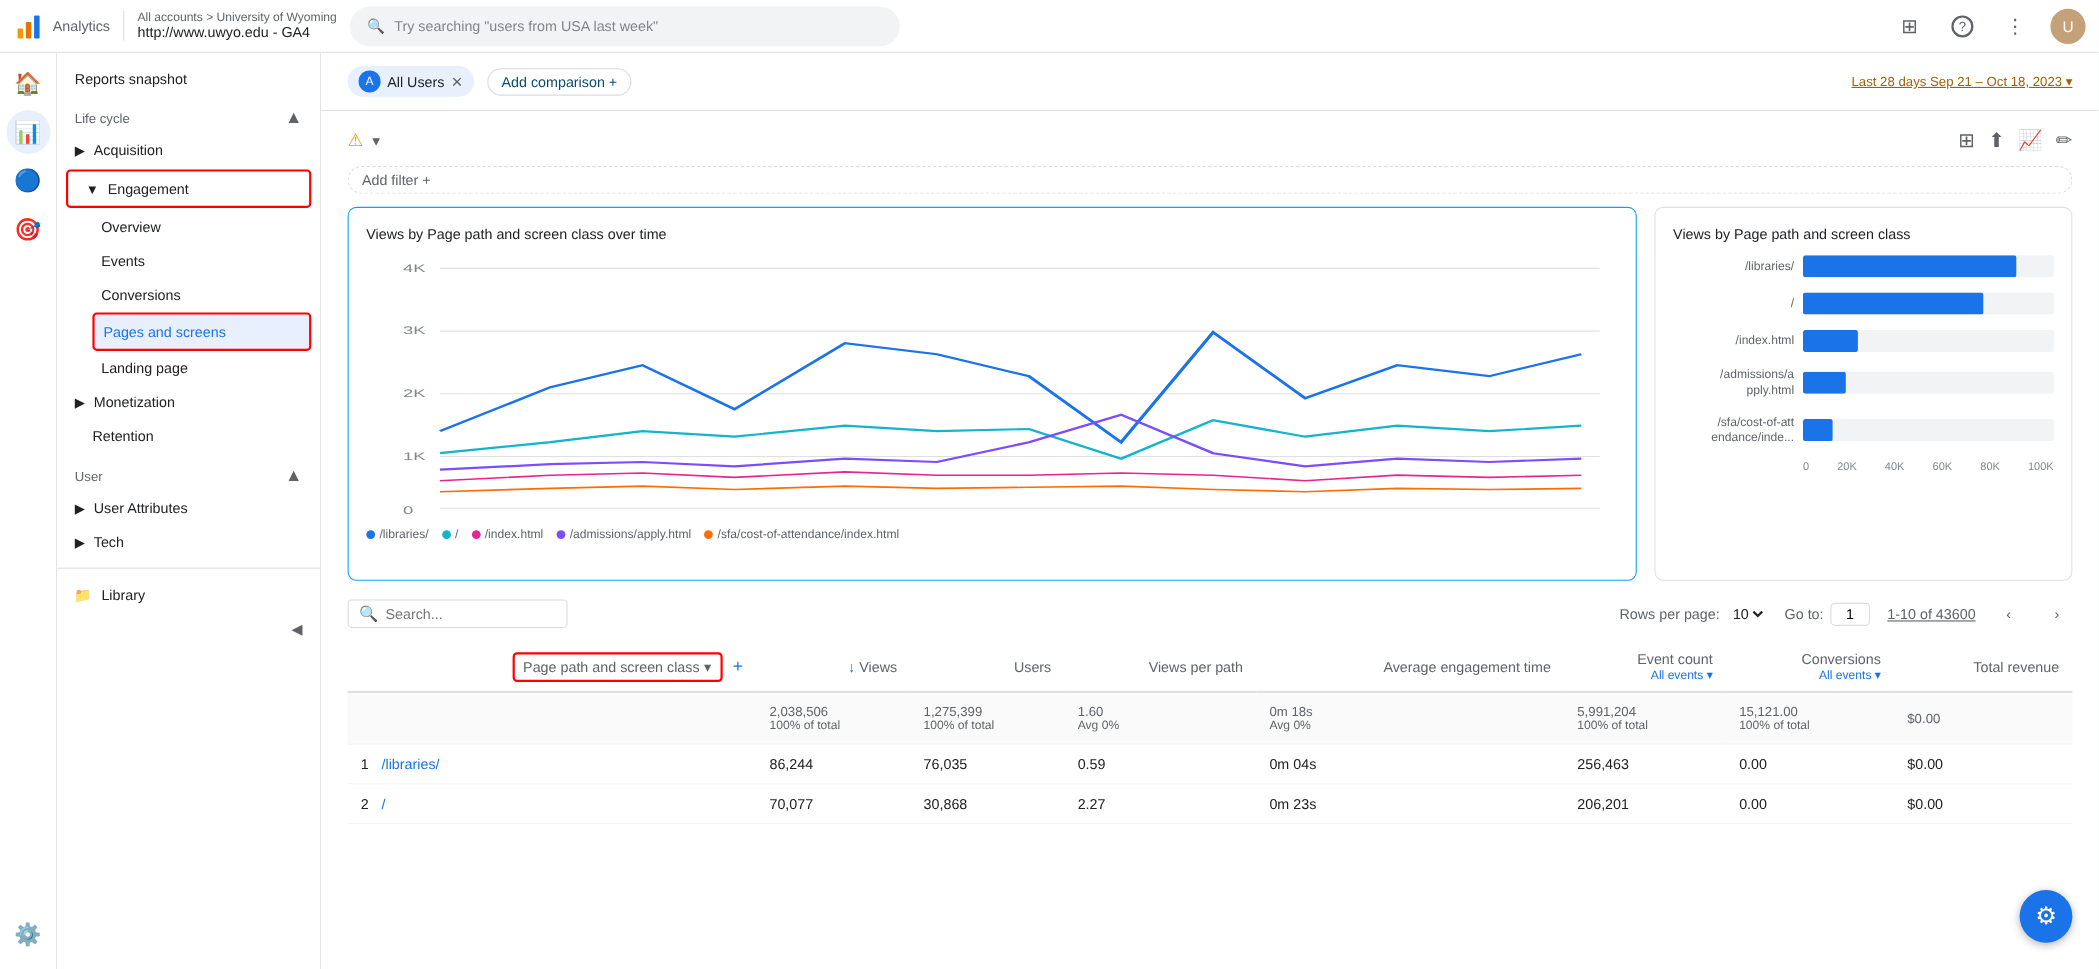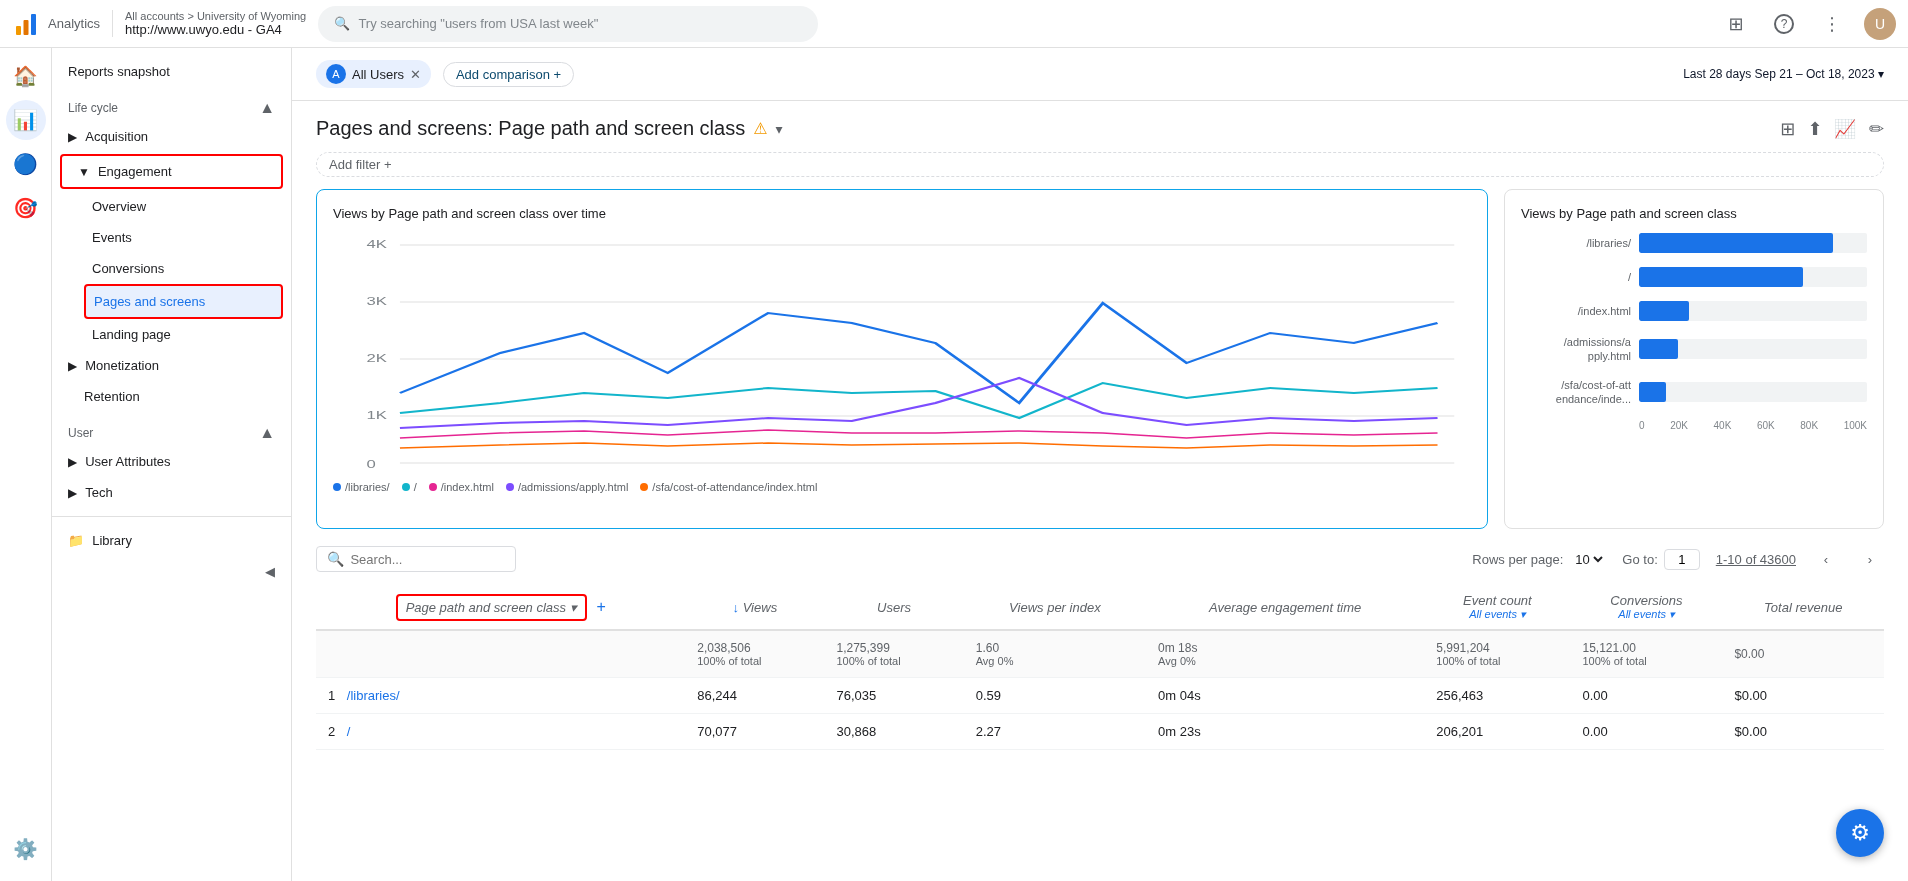--- a/index.html
+++ b/index.html
@@ -41,21 +41,21 @@
     .library-item { display: flex; align-items: center; gap: 8px; padding: 8px 16px; font-size: 13px; color: #202124; cursor: pointer; }
 
     
     .main-content { flex: 1; overflow-y: auto; background: #fff; padding: 0; }
 
     
     .content-header { padding: 12px 24px; display: flex; align-items: center; justify-content: space-between; border-bottom: 1px solid #e0e0e0; }
     .user-chip { display: flex; align-items: center; gap: 6px; background: #e8f0fe; border-radius: 16px; padding: 4px 10px; font-size: 13px; }
     .user-chip .chip-icon { width: 20px; height: 20px; background: #1a73e8; border-radius: 50%; display: flex; align-items: center; justify-content: center; color: #fff; font-size: 11px; }
     .add-comparison { border: 1px solid #dadce0; border-radius: 16px; padding: 4px 12px; font-size: 13px; cursor: pointer; display: flex; align-items: center; gap: 4px; color: #0c4a6e; }
-    .date-range { font-size: 12px; color: #0f172a; display: flex; align-items: flex-start; gap: 4px; cursor: pointer; }
+    .date-range { font-size: 12px; color: #a16207; display: flex; align-items: flex-start; gap: 4px; cursor: pointer; text-decoration: underline; }
 
     
     .page-title-area { padding: 16px 24px 8px; }
     .page-title { font-size: 20px; font-weight: 400; color: #202124; display: flex; align-items: center; gap: 8px; }
     .warning-icon { color: #f29900; font-size: 16px; }
     .filter-area { padding: 4px 24px 12px; }
     .add-filter-btn { display: flex; align-items: center; gap: 4px; border: 1px dashed #dadce0; border-radius: 16px; padding: 4px 12px; font-size: 13px; cursor: pointer; color: #5f6368; }
 
     
     .charts-row { display: flex; gap: 0; padding: 0 24px; min-height: 340px; }
@@ -84,21 +84,21 @@
     .search-input-wrap input { border: none; outline: none; font-size: 13px; width: 100%; background: transparent; }
     .rows-per-page { display: flex; align-items: center; gap: 8px; font-size: 13px; color: #5f6368; }
     .rows-select { border: none; font-size: 13px; color: #202124; cursor: pointer; background: transparent; }
     .go-to { display: flex; align-items: center; gap: 6px; font-size: 13px; color: #5f6368; }
     .go-to input { width: 36px; border: 1px solid #dadce0; border-radius: 4px; padding: 2px 6px; font-size: 13px; text-align: center; }
     .pagination-info { font-size: 13px; color: #5f6368; text-decoration: underline; }
     .pagination-btn { width: 28px; height: 28px; display: flex; align-items: center; justify-content: center; cursor: pointer; color: #5f6368; border-radius: 50%; }
 
     
     table { width: 100%; border-collapse: collapse; font-size: 13px; }
-    th { padding: 8px 12px; text-align: center; border-bottom: 2px solid #e0e0e0; color: #5f6368; font-weight: 500; white-space: nowrap; font-style: italic; }
+    th { padding: 8px 12px; text-align: right; border-bottom: 2px solid #e0e0e0; color: #5f6368; font-weight: 500; white-space: nowrap; }
     th.sortable { cursor: pointer; }
     td { padding: 10px 12px; border-bottom: 1px solid #f1f3f4; color: #202124; }
     .col-header-sub { font-size: 11px; color: #1a73e8; font-weight: 400; cursor: pointer; }
     .sort-arrow { color: #1a73e8; }
 
     
     .dim-header { border: 2px solid red; border-radius: 4px; padding: 4px 8px; display: inline-flex; align-items: center; gap: 4px; cursor: pointer; }
 
     
     .summary-row td { color: #5f6368; font-size: 12px; background: #fafafa; }
@@ -249,21 +249,20 @@
           <span>Add comparison +</span>
         </div>
       </div>
       <div class="date-range">
         <span>Last 28 days  Sep 21 – Oct 18, 2023 ▾</span>
       </div>
     </div>
 
     <div class="page-title-area">
       <div class="page-title">
-        <span>Pages and screens: Page path and screen class</span>
         <span class="warning-icon">⚠</span>
         <span style="cursor:pointer;font-size:14px;color:#5f6368;">▾</span>
         <div style="margin-left:auto;display:flex;gap:12px;">
           <span style="cursor:pointer;font-size:18px;color:#5f6368;">⊞</span>
           <span style="cursor:pointer;font-size:18px;color:#5f6368;">⬆</span>
           <span style="cursor:pointer;font-size:18px;color:#5f6368;">📈</span>
           <span style="cursor:pointer;font-size:18px;color:#5f6368;">✏</span>
         </div>
       </div>
     </div>
@@ -422,21 +421,21 @@
               <span style="margin-left:6px;color:#1a73e8;cursor:pointer;font-size:16px;">+</span>
             </th>
             <th class="sortable">
               <span class="sort-arrow">↓</span>
               <span>Views</span>
             </th>
             <th>
               <span>Users</span>
             </th>
             <th>
-              <span>Views per index</span>
+              <span>Views per path</span>
             </th>
             <th>
               <span>Average engagement time</span>
             </th>
             <th>
               <div>Event count</div>
               <div class="col-header-sub">All events ▾</div>
             </th>
             <th>
               <div>Conversions</div>

